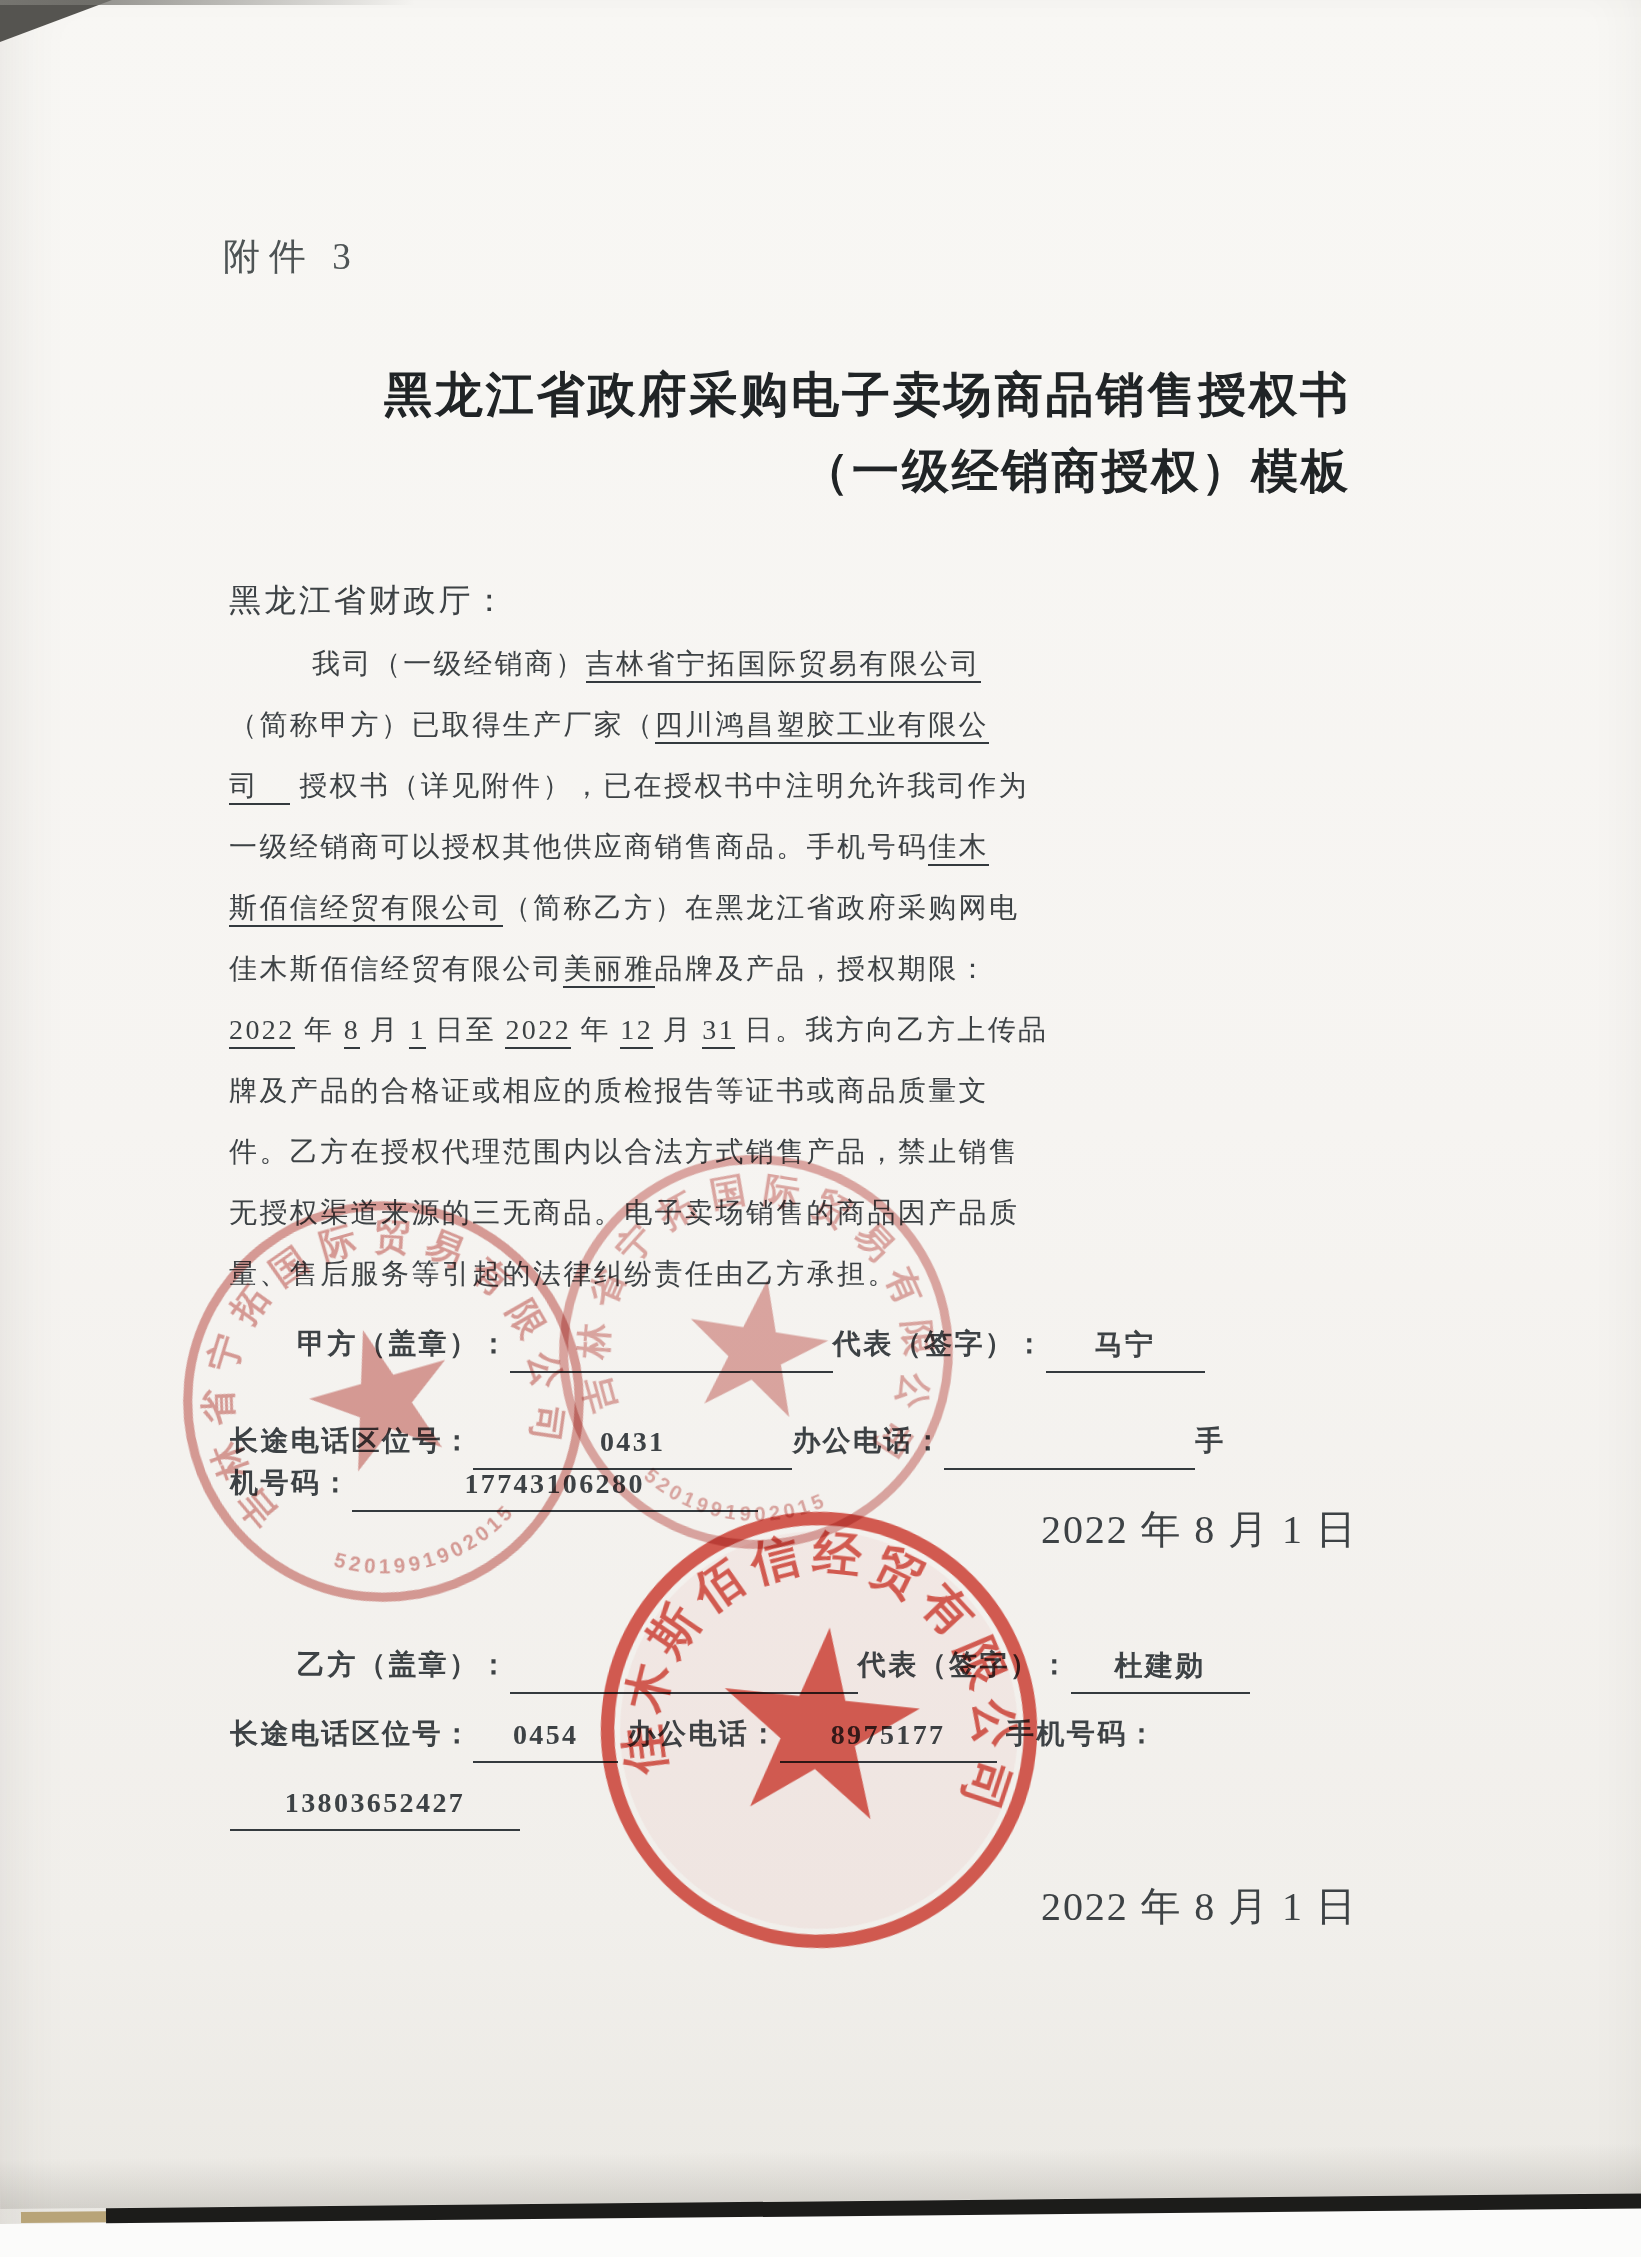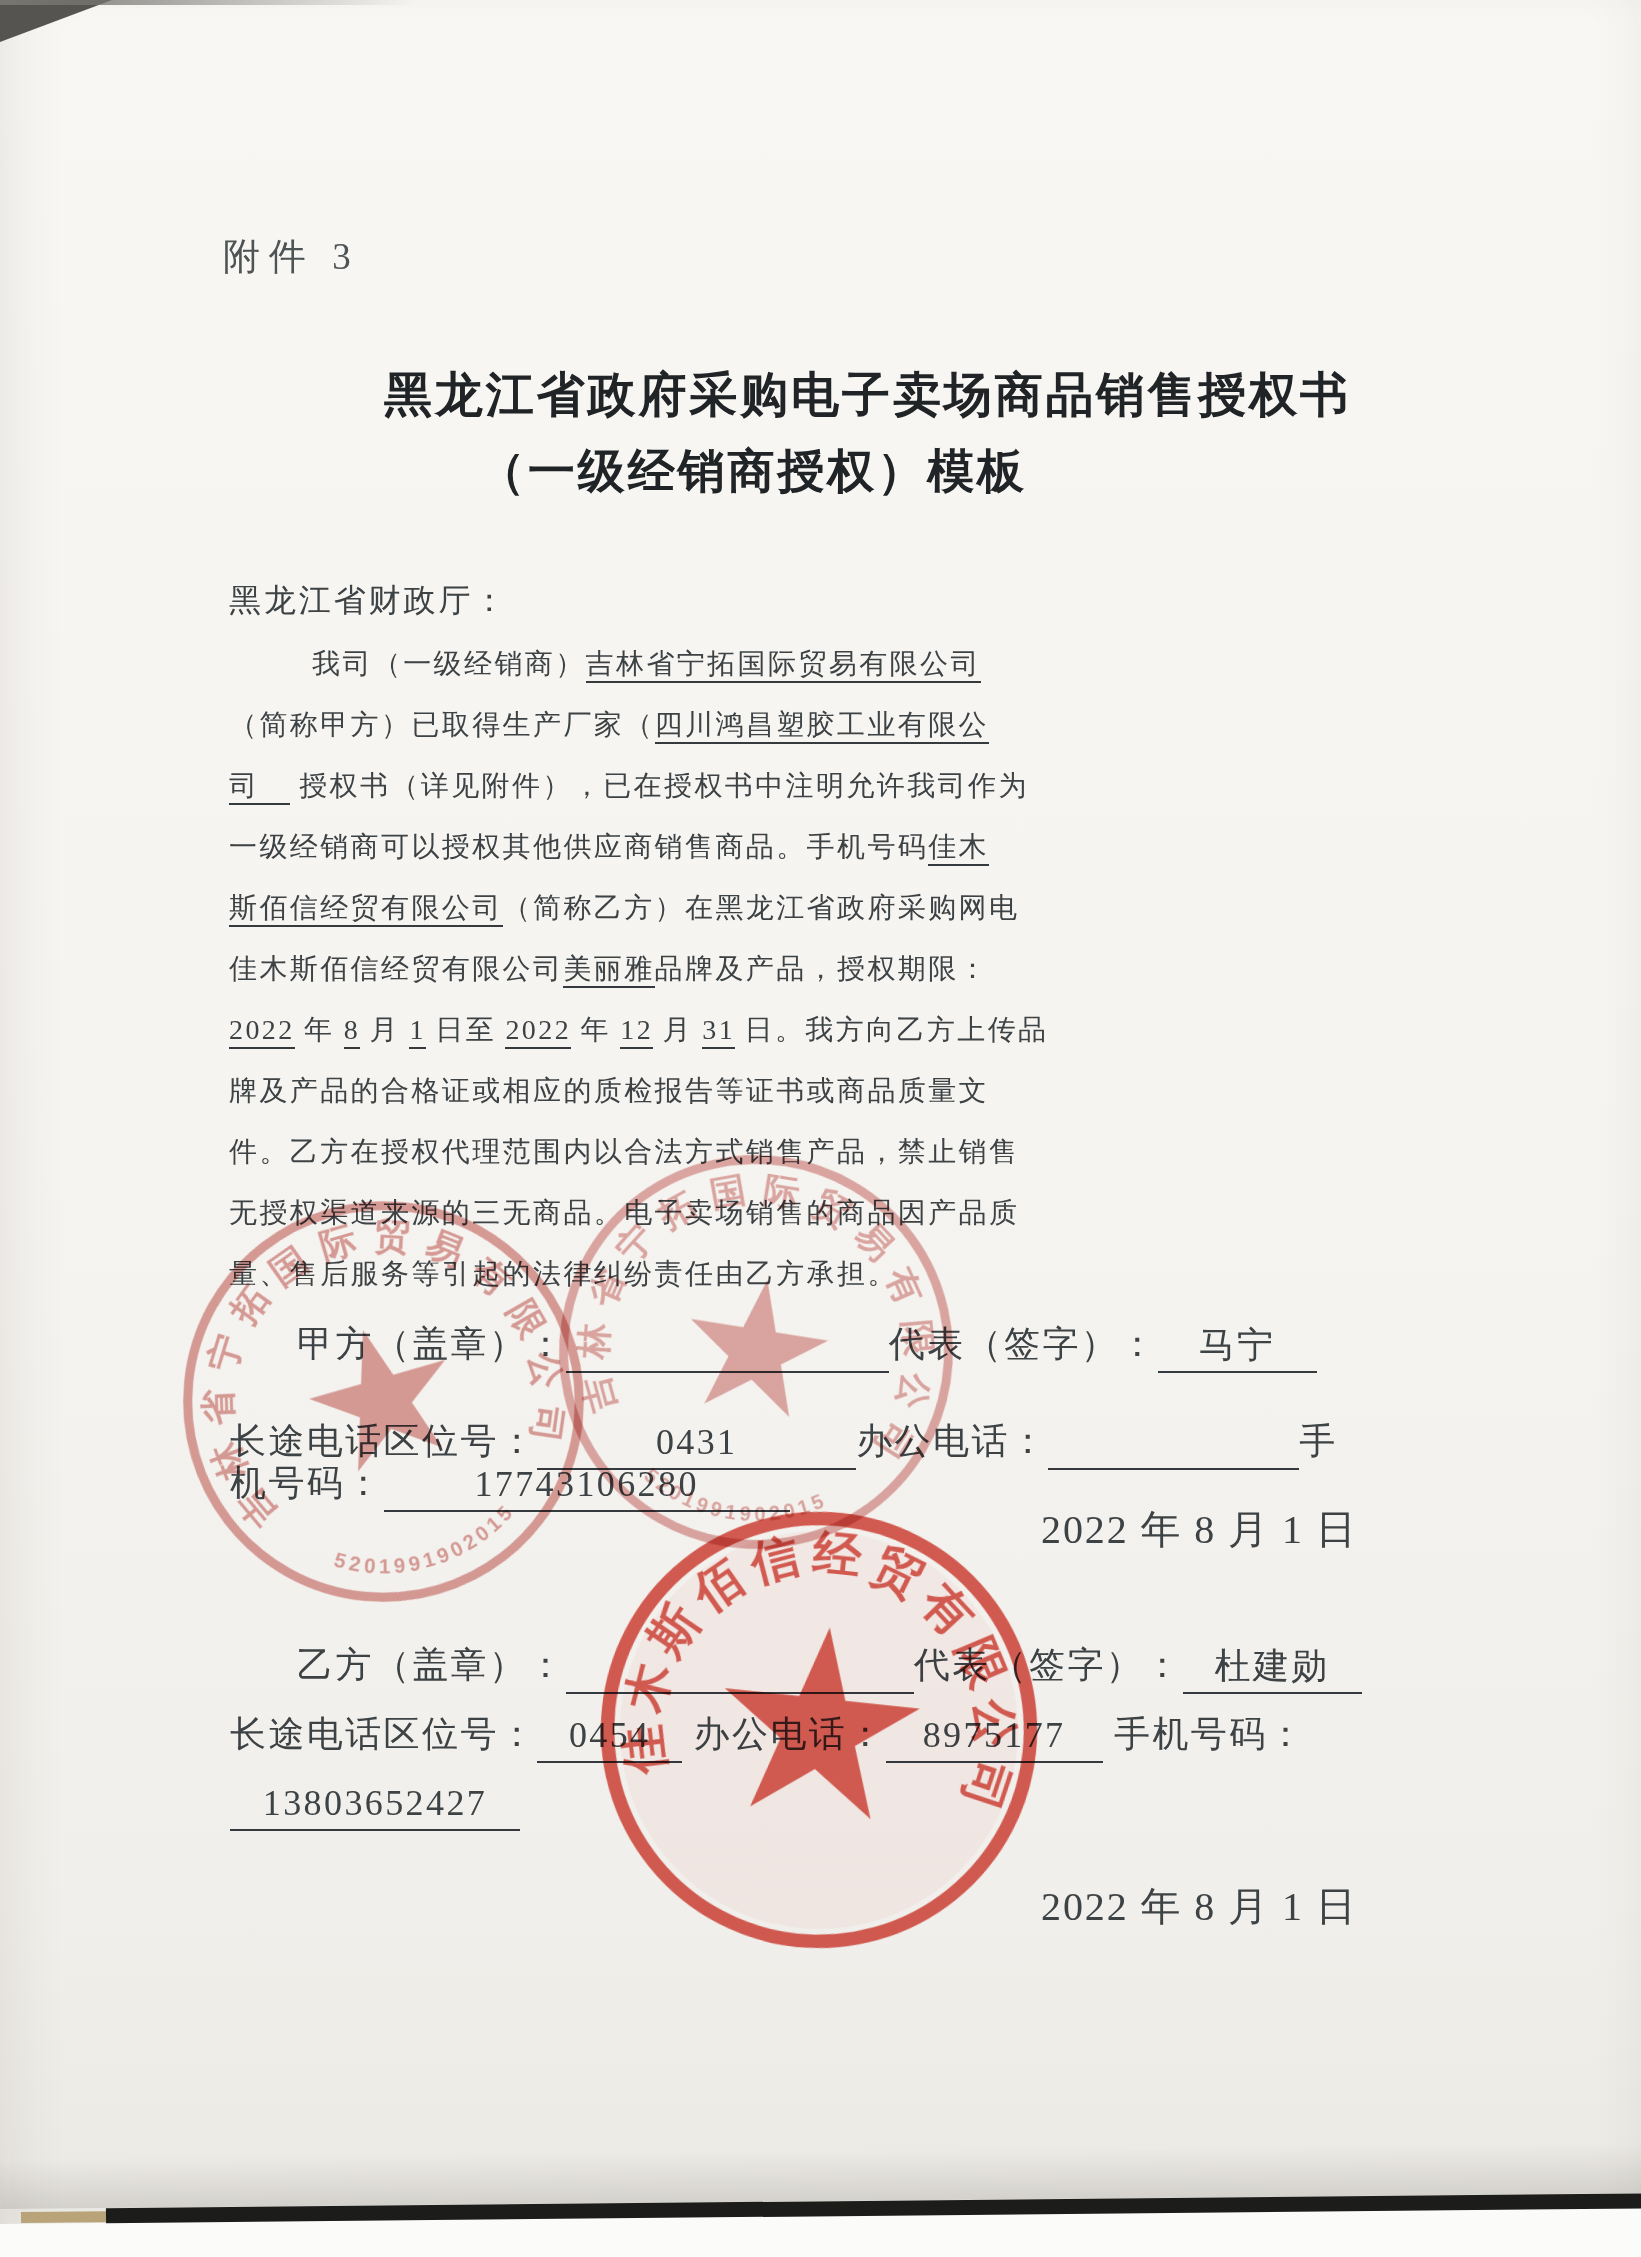--- a/index.html
+++ b/index.html
@@ -7,29 +7,29 @@
     position:relative; width:1641px; height:2257px; overflow:hidden;
     background:linear-gradient(180deg,#f8f7f4 0%,#f6f4f1 50%,#f1efeb 85%,#eceae5 96%,#e9e7e2 100%);
     box-shadow:inset 43px 0 68px -43px rgba(70,65,55,.12), inset -34px 0 58px -39px rgba(70,65,55,.08);
     font-family:"Liberation Serif","DejaVu Serif",serif; color:#3d4245;
   }
   .abs { position:absolute; }
   .attachment { left:223px; top:232px; font-size:37px; letter-spacing:8.7px; color:#4e5455; }
   .title1 { left:154px; top:363px; width:1197px; text-align:right;
     font-family:"Liberation Sans","DejaVu Sans",sans-serif; font-weight:700;
     font-size:48px; letter-spacing:2.9px; color:#202426; }
-  .title2 { left:154px; top:440px; width:1197px; text-align:center;
+  .title2 { left:154px; top:440px; width:1197px; text-align:right;
     font-family:"Liberation Sans","DejaVu Sans",sans-serif; font-weight:700;
     font-size:47px; letter-spacing:2.9px; color:#202426; }
   .salutation { left:229px; top:570px; font-size:32px; letter-spacing:2.9px; height:61px; line-height:61px; }
   #body-lines { left:229px; top:633px; }
   .bline { height:61px; line-height:61px; font-size:28px; letter-spacing:2.4px; white-space:pre; }
   .bline.indent { text-indent:83px; }
   .u { border-bottom:2.9px solid #343a3e; padding-bottom:1.9px; }
-  .sigrow { font-size:36px; letter-spacing:2.4px; white-space:pre; height:58px; line-height:58px; }
+  .sigrow { font-size:28px; letter-spacing:2.4px; white-space:pre; height:58px; line-height:58px;font-weight:bold; }
   .blank { display:inline-block; border-bottom:2.9px solid #343a3e; height:48px; vertical-align:bottom; }
   .ucenter { display:inline-block; border-bottom:2.9px solid #343a3e; height:54px; line-height:56px;
     vertical-align:bottom; text-align:center; }
   .w150{width:145px}.w165{width:159px}.w185{width:179px}.w225{width:217px}
   .w260{width:251px}.w300{width:290px}.w330{width:319px}.w335{width:323px}
   .w360{width:348px}.w420{width:406px}
   .row-a1{left:297px;top:1315px}.row-a2{left:230px;top:1412px}.row-a3{left:230px;top:1454px}
   .date-a{left:1041px;top:1502px;width:319px;font-size:40px;letter-spacing:1.9px}
   .row-b1{left:297px;top:1636px}.row-b2{left:230px;top:1705px}.row-b3{left:230px;top:1773px}
   .date-b{left:1041px;top:1879px;width:319px;font-size:40px;letter-spacing:1.9px}

